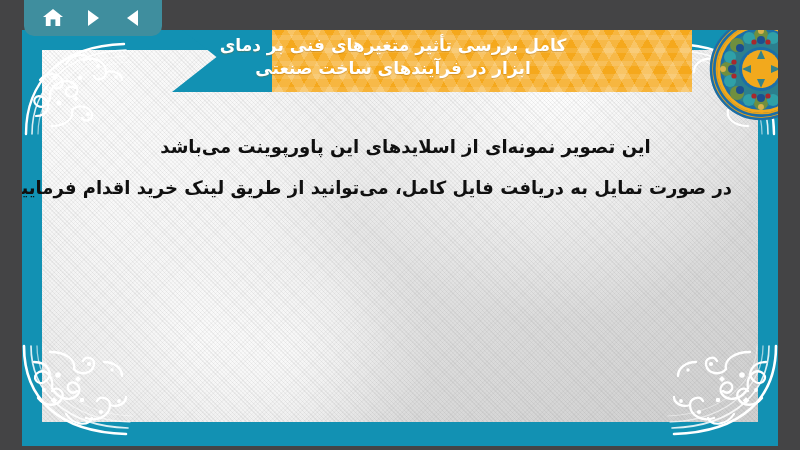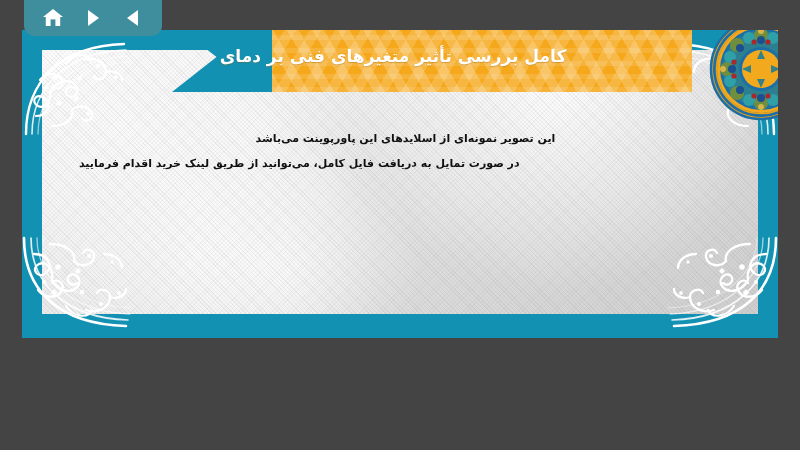--- a/index.html
+++ b/index.html
@@ -30,21 +30,21 @@
   .navbtn{
     width:26px;height:26px;
     display:flex;align-items:center;justify-content:center;
     cursor:pointer;background:none;border:0;padding:0;
   }
   .navbtn svg{display:block;}
 
   
   #slide{
     position:absolute;
-    left:22px;top:30px;width:756px;height:308px;
+    left:22px;top:30px;width:756px;height:416px;
     overflow:hidden;
     background:#1291b3;
   }
 
   
   #slide-inner{
     position:absolute;inset:0;
     background:#1291b3;
   }
 
@@ -123,21 +123,21 @@
 
   
   #body-text{
     position:absolute;
     left:34px;right:46px;top:96px;
     z-index:20;
     direction:rtl;text-align:center;
     color:#101010;
   }
   #body-text .line{
-    font-size:11px;
+    font-size:18px;
     line-height:2.28;
     font-weight:700;
     white-space:nowrap;
     margin-left:23px;
   }
   #body-text .line.l1{text-align:center;}
   #body-text .line.l2{text-align:center;}
   #body-text .line.l3{text-align:left;}
 
   
@@ -314,20 +314,21 @@
             <path d="M56 64 l3 3 -3 3 -3 -3 Z"></path>
           </g>
         </svg>
       </div>
 
       <div id="title-banner">
         <div id="banner-arrow"></div>
         <div id="banner-body"></div>
         <div id="title-text">
           <div>کامل بررسی تأثیر متغیرهای فنی بر دمای</div>
+          <div>ابزار در فرآیندهای ساخت صنعتی</div>
         </div>
       </div>
 
       <div id="medallion">
         <svg width="106" height="106" viewBox="0 0 106 106" aria-hidden="true">
           <defs>
             <clipPath id="medclip">
                 <circle cx="53" cy="53" r="50"></circle>
               </clipPath>
           </defs>

